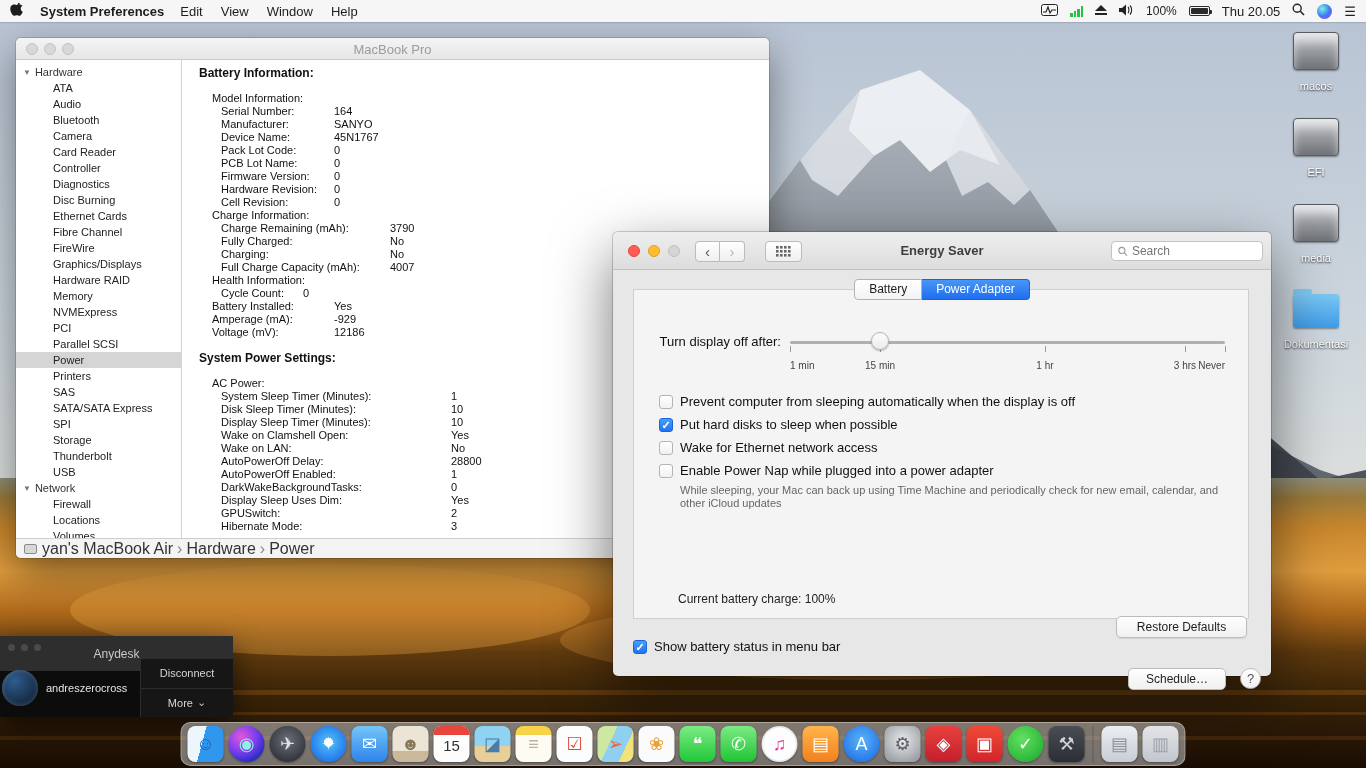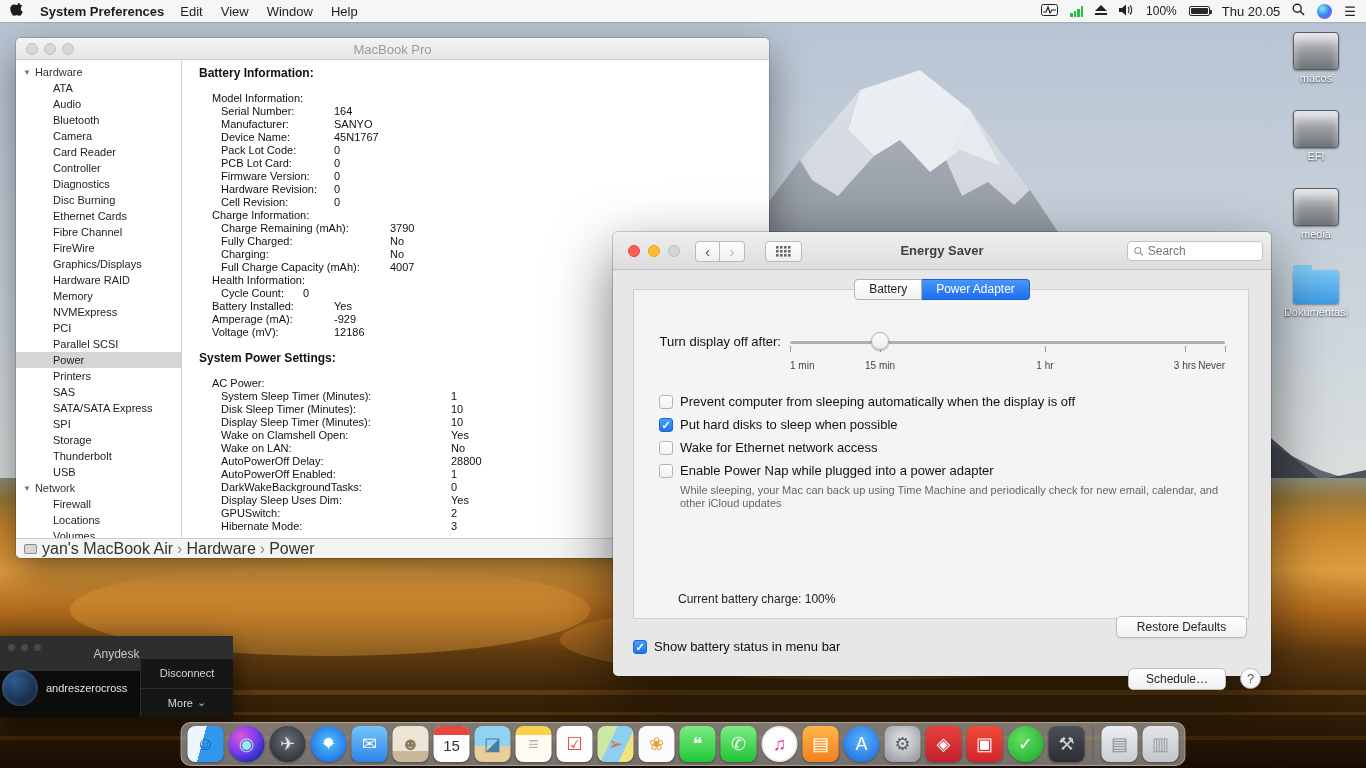--- a/index.html
+++ b/index.html
@@ -32,21 +32,21 @@
   
   .desktop-icons { position:absolute; top:32px; right:8px; width:84px; z-index:4; }
   .d-icon { display:flex; flex-direction:column; align-items:center; margin-bottom:26px; }
   .d-glyph.drive { width:46px; height:38px; border-radius:4px; border:1px solid #585b60;
     background:linear-gradient(#caccd0, #94979c 55%, #6e7176);
     box-shadow:inset 0 8px 10px rgba(255,255,255,.55), 0 1px 2px rgba(0,0,0,.4); }
   .d-glyph.folder { width:46px; height:34px; margin-top:4px; border-radius:3px; position:relative;
     background:linear-gradient(#7cc8f4, #3f9ce8); box-shadow:0 1px 2px rgba(0,0,0,.4); }
   .d-glyph.folder::before { content:""; position:absolute; top:-5px; left:0; width:19px; height:6px;
     background:#7cc8f4; border-radius:2px 2px 0 0; }
-  .d-label { margin-top:2px; font-size:11px; color:#fff; text-shadow:0 1px 2px rgba(0,0,0,.85); }
+  .d-label { margin-top:10px; font-size:11px; color:#fff; text-shadow:0 1px 2px rgba(0,0,0,.85); }
 
   
   .tl { width:12px; height:12px; border-radius:50%; display:inline-block; }
 
   
   .win-si { position:absolute; left:16px; top:38px; width:753px; height:520px; z-index:10;
     background:#fff; border-radius:5px; box-shadow:0 15px 40px rgba(0,0,0,.45), 0 0 0 1px rgba(0,0,0,.15); }
   .si-titlebar { position:absolute; top:0; left:0; right:0; height:22px; border-radius:5px 5px 0 0;
     background:linear-gradient(#f4f4f4,#e6e6e6); border-bottom:1px solid #cccccc; }
   .si-titlebar .tl { position:absolute; top:5px; background:#d8d8d8; border:1px solid #c2c2c2; }
@@ -88,21 +88,21 @@
   .es-toolbar .tl { position:absolute; top:13px; }
   .es-nav { position:absolute; left:82px; top:9px; display:flex; }
   .es-nav-btn { width:25px; height:21px; background:linear-gradient(#fefefe,#f0f0f0); border:1px solid #bbb;
     display:flex; align-items:center; justify-content:center; font-size:15px; color:#555; }
   .es-nav-btn.back { border-radius:4px 0 0 4px; }
   .es-nav-btn.fwd { border-left:none; border-radius:0 4px 4px 0; color:#b5b5b5; }
   .es-grid-btn { position:absolute; left:152px; top:9px; width:37px; height:21px;
     background:linear-gradient(#fefefe,#f0f0f0); border:1px solid #bbb; border-radius:4px;
     display:flex; align-items:center; justify-content:center; }
   .es-title { position:absolute; left:0; right:0; top:11px; text-align:center; font-size:13px; color:#3e3e3e;font-weight:bold; }
-  .es-search { position:absolute; right:8px; top:9px; width:136px; height:20px; background:#fff;
+  .es-search { position:absolute; right:8px; top:9px; width:152px; height:20px; background:#fff;
     border:1px solid #c3c3c3; border-radius:4px; display:flex; align-items:center; padding:0 6px; gap:4px; }
   .es-search input { border:none; outline:none; width:100%; font-size:12px; color:#444; background:transparent;
     font-family:"Liberation Sans", sans-serif; }
   .es-box { position:absolute; left:20px; top:57px; width:616px; height:330px; background:#f4f4f4; border:1px solid #cfcfcf; }
   .es-tabs { position:absolute; top:47px; left:0; right:0; display:flex; justify-content:center; z-index:3; }
   .es-tab { height:21px; line-height:19px; padding:0 14px; font-size:12px; color:#1d1d1d;
     background:linear-gradient(#ffffff,#f3f3f3); border:1px solid #b2b2b2; }
   .es-tab:first-child { border-radius:4px 0 0 4px; }
   .es-tab:last-child { border-radius:0 4px 4px 0; border-left:none; }
   .es-tab.sel { background:linear-gradient(#4896f8,#1e6ef0); color:#fff; border-color:#1c61d6; }
@@ -344,21 +344,21 @@
           </div>
           <div class="si-row">
             <span class="si-lbl">Device Name:</span>
             <span class="si-val">45N1767</span>
           </div>
           <div class="si-row">
             <span class="si-lbl">Pack Lot Code:</span>
             <span class="si-val">0</span>
           </div>
           <div class="si-row">
-            <span class="si-lbl">PCB Lot Card:</span>
+            <span class="si-lbl">PCB Lot Name:</span>
             <span class="si-val">0</span>
           </div>
           <div class="si-row">
             <span class="si-lbl">Firmware Version:</span>
             <span class="si-val">0</span>
           </div>
           <div class="si-row">
             <span class="si-lbl">Hardware Revision:</span>
             <span class="si-val">0</span>
           </div>

